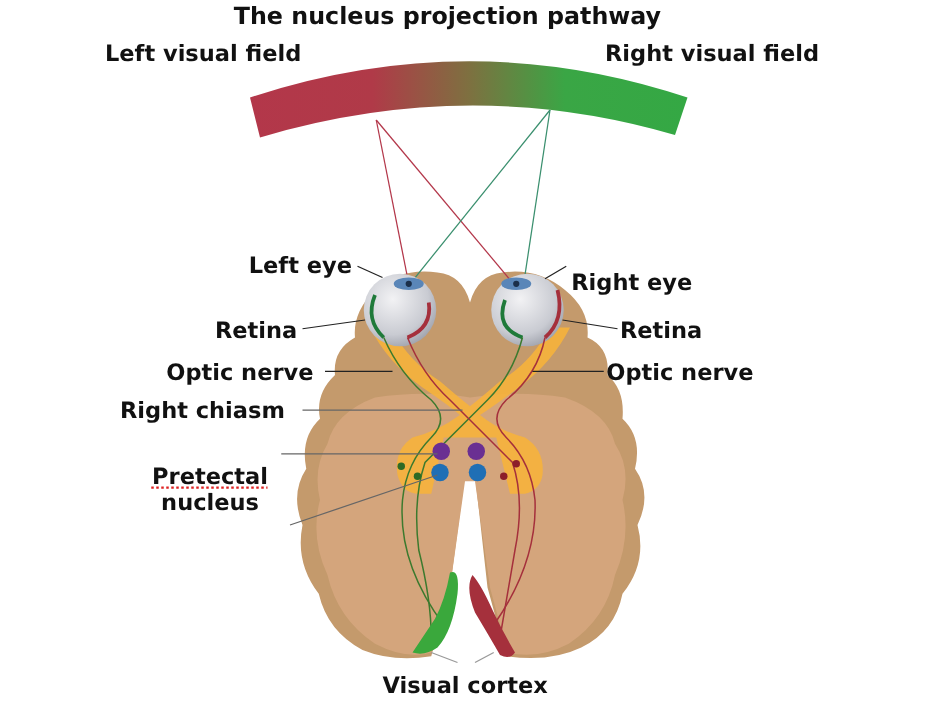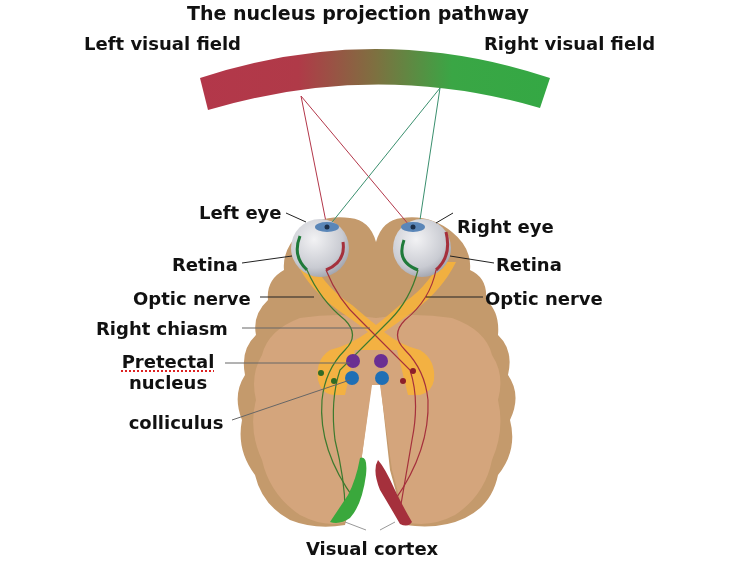--- a/index.html
+++ b/index.html
@@ -3,21 +3,21 @@
 <meta charset="utf-8">
 <style>
   html, body { margin: 0; padding: 0; background: #ffffff; }
   body { width: 754px; height: 565px; position: relative; overflow: hidden;
          font-family: "DejaVu Sans", sans-serif; }
   #diagram { position: absolute; left: 0; top: 0; width: 754px; height: 565px; }
   .lbl { position: absolute; font-weight: bold; color: #111; font-size: 18px;
          line-height: 21px; white-space: nowrap; font-family: "DejaVu Sans", sans-serif; }
   .title { font-size: 19px; }
   .center { text-align: center; }
-  .squiggle { text-decoration: underline dotted #d22; text-underline-offset: 3px; }
+  .squiggle { text-decoration: underline dotted #d22; text-underline-offset: 3px; margin-top: 20px; }
 </style>
 </head>
 <body>
 
 <svg id="diagram" viewBox="0 0 754 565" xmlns="http://www.w3.org/2000/svg">
   <defs>
     <linearGradient id="fieldGrad" x1="0" y1="0" x2="1" y2="0">
       <stop offset="0" stop-color="#b3374a"></stop>
       <stop offset="0.28" stop-color="#b03a48"></stop>
       <stop offset="0.5" stop-color="#7e7040"></stop>
@@ -107,15 +107,14 @@
 <div class="lbl" style="left:172px;top:254px;">Retina</div>
 <div class="lbl" style="left:496px;top:254px;">Retina</div>
 <div class="lbl" style="left:133px;top:288px;">Optic nerve</div>
 <div class="lbl" style="left:485px;top:288px;">Optic nerve</div>
 <div class="lbl" style="left:96px;top:318px;">Right chiasm</div>
 <div class="lbl center" style="left:110px;top:351px;width:116px;">
   <div class="squiggle">Pretectal</div>
   <div>nucleus</div>
 </div>
 <div class="lbl center" style="left:118px;top:412px;width:116px;">
-  <div>colliculus</div>
 </div>
 <div class="lbl" style="left:306px;top:538px;text-align:center;">Visual cortex</div>
 
 </body></html>

